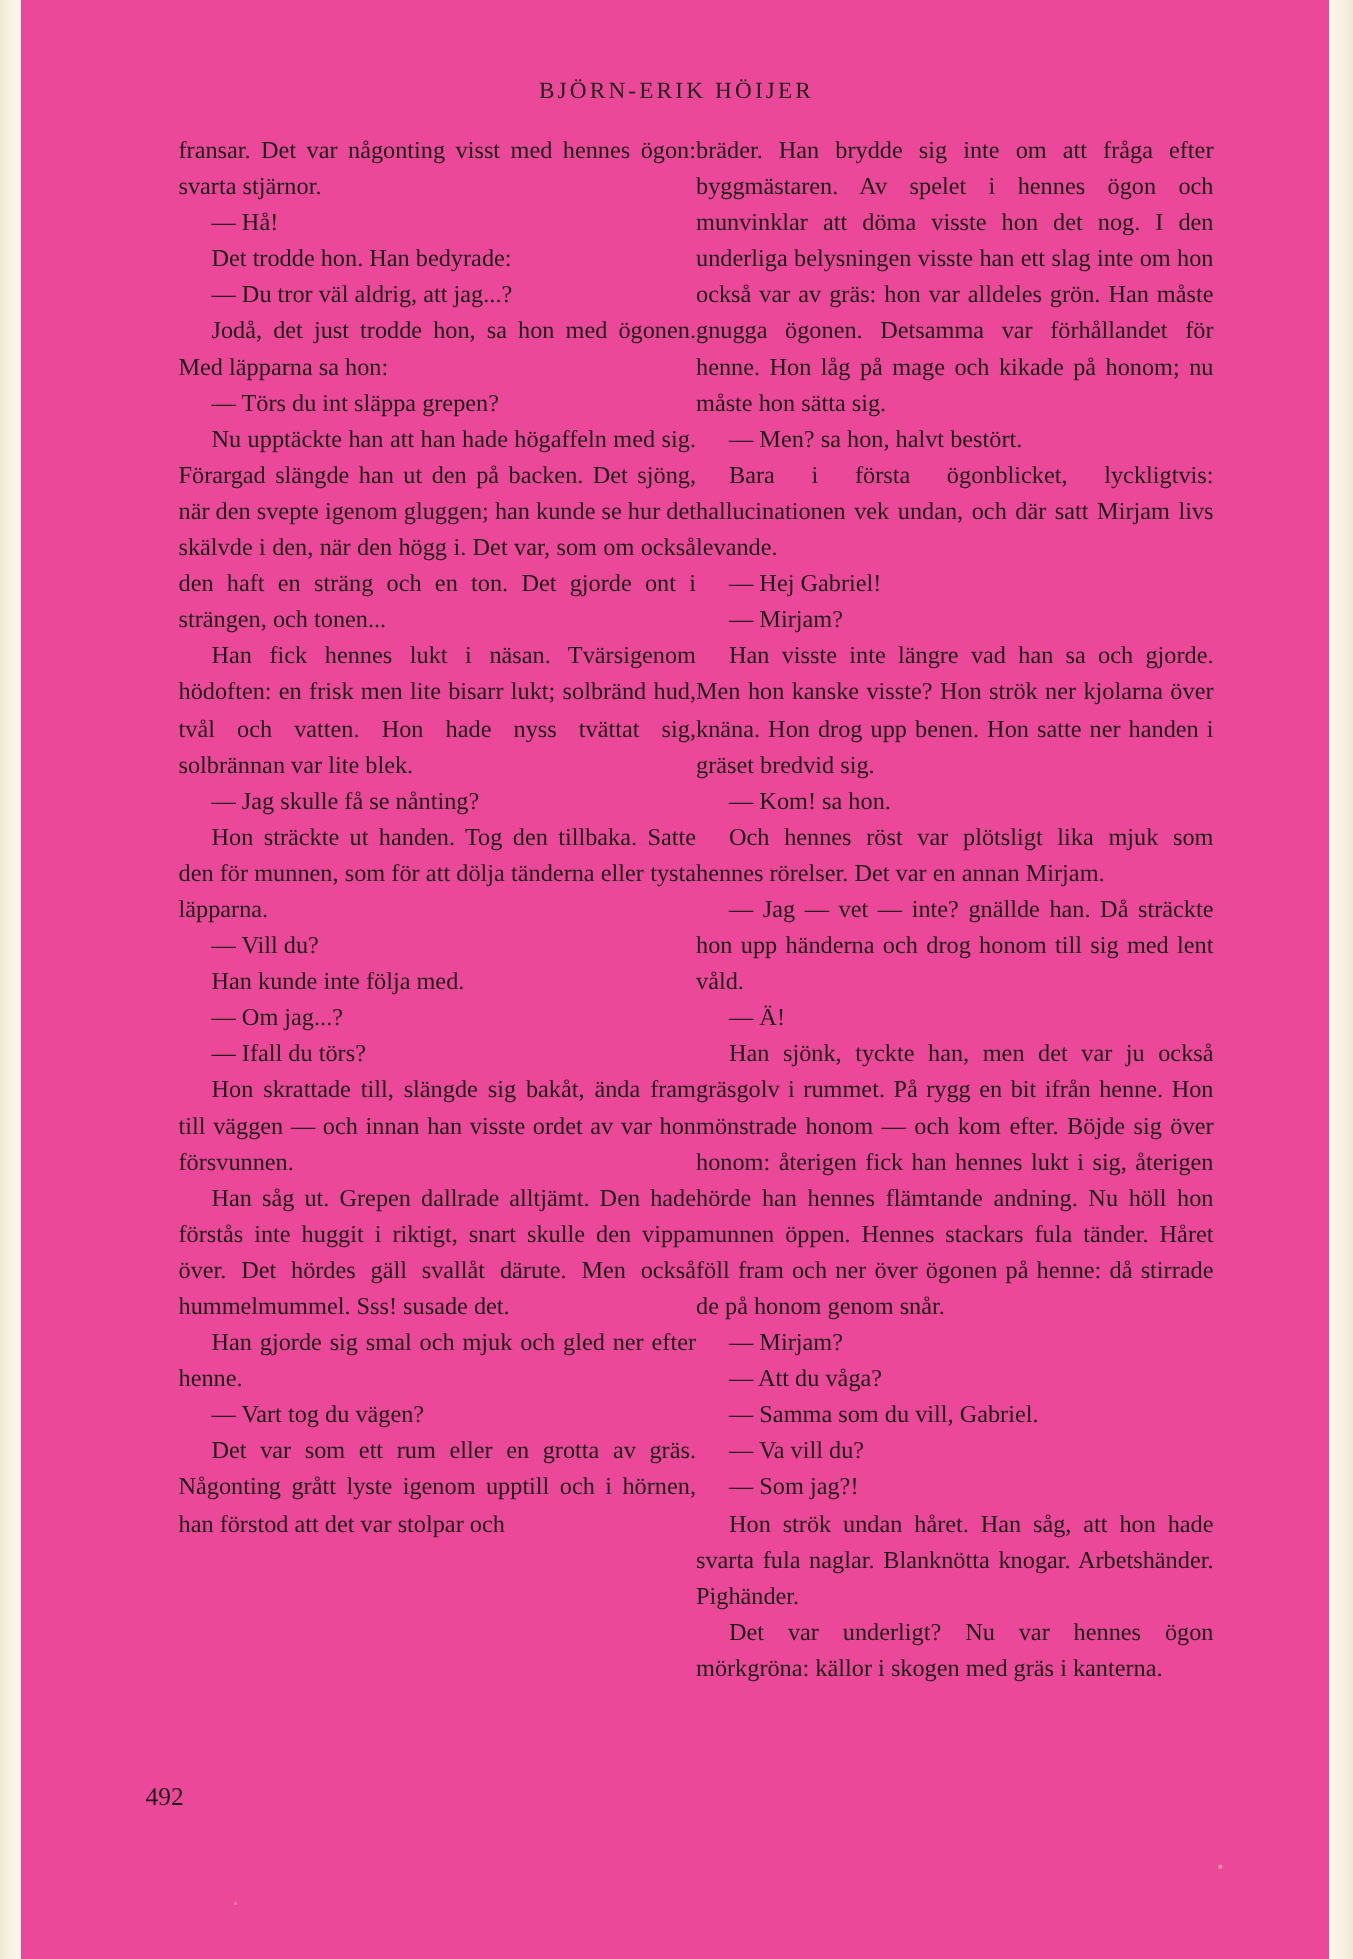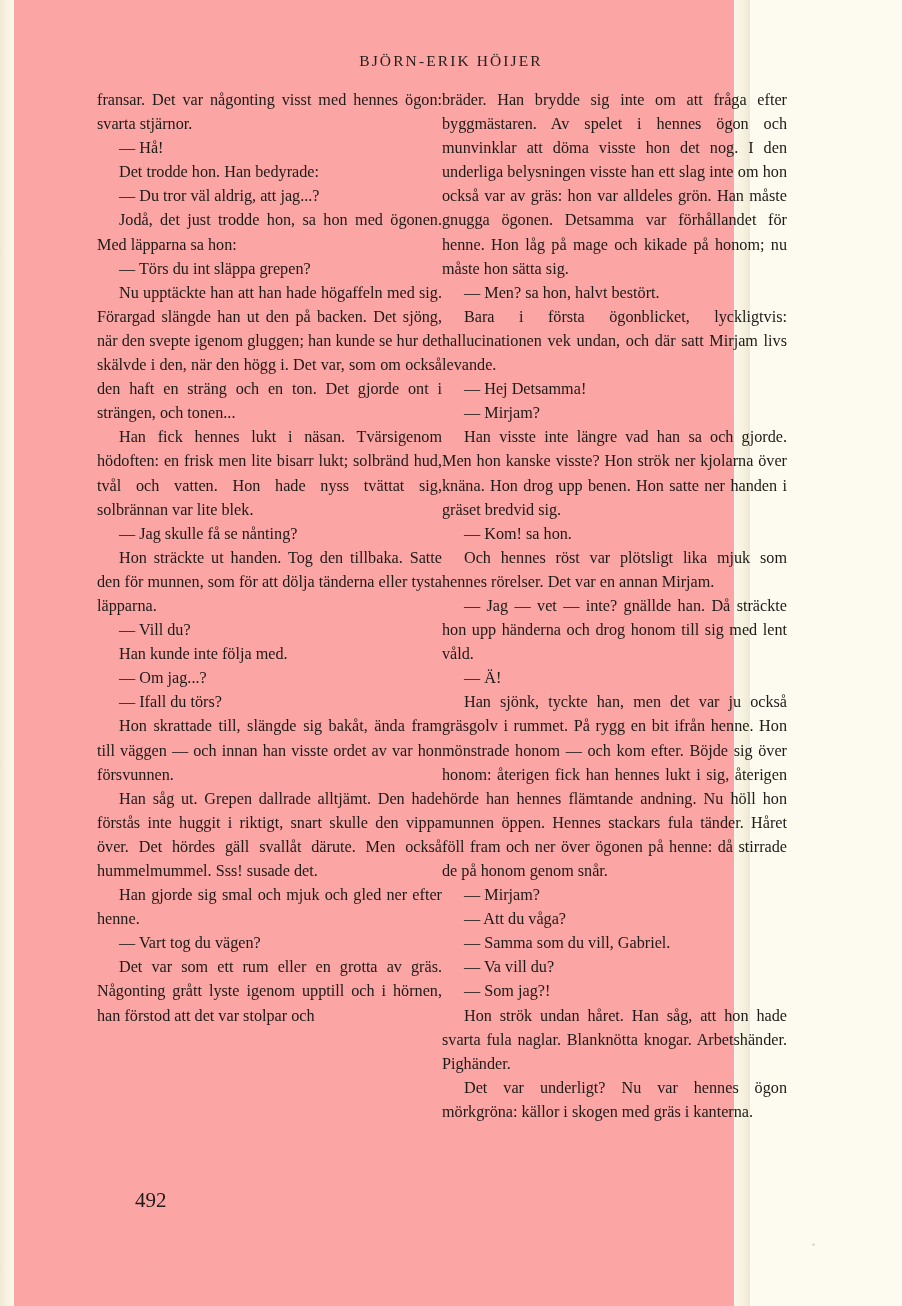--- a/index.html
+++ b/index.html
@@ -9,24 +9,24 @@
   body {
     width: 902px;
     height: 1306px;
     background: #fdfaef;
     font-family: "Liberation Serif", serif;
     color: #1a1a18;
     overflow: hidden;
   }
   .page {
     position: relative;
-    width: 750px;
+    width: 902px;
     height: 1306px;
     box-sizing: border-box;
-    background: #fca5a5;
+    background: #ec4899;
   }
   .page-edge-left {
     position: absolute;
     left: 0;
     top: 0;
     width: 14px;
     height: 1306px;
     background: linear-gradient(to right, #efe8d3 0%, #f7f1e0 40%, #fbf7ea 100%);
   }
   .page-edge-right {
@@ -47,21 +47,21 @@
     letter-spacing: 2.1px;
     font-variant: normal;
     color: #23211d;
   }
   .columns {
     position: absolute;
     top: 88px;
     left: 97px;
     width: 712px;
     display: flex;
-    justify-content: flex-start;
+    justify-content: flex-end;
   }
   .col {
     width: 345px;
   }
   .col p {
     margin: 0;
     font-size: 16.2px;
     line-height: 24.1px;
     text-align: justify;
     text-justify: inter-word;
@@ -74,23 +74,22 @@
   .col p.dialogue {
     text-indent: 22px;
   }
   .col p.noindent {
     text-indent: 0;
   }
   .folio {
     position: absolute;
     left: 97px;
     top: 1188px;
-    font-size: 21px;
+    font-size: 17px;
     color: #1d1b17;
-    margin-left: 38px;
   }
   .speck {
     position: absolute;
     background: #cfc5ab;
     border-radius: 50%;
     opacity: .55;
   }
 </style>
 </head>
 <body>
@@ -123,21 +122,21 @@
       <p class="indent">Han såg ut. Grepen dallrade alltjämt. Den hade förstås inte huggit i riktigt, snart skulle den vippa över. Det hördes gäll svallåt därute. Men också hummelmummel. Sss! susade det.</p>
       <p class="indent">Han gjorde sig smal och mjuk och gled ner efter henne.</p>
       <p class="dialogue">— Vart tog du vägen?</p>
       <p class="indent">Det var som ett rum eller en grotta av gräs. Någonting grått lyste igenom upptill och i hörnen, han förstod att det var stolpar och</p>
     </div>
 
     <div class="col">
       <p class="noindent">bräder. Han brydde sig inte om att fråga efter byggmästaren. Av spelet i hennes ögon och munvinklar att döma visste hon det nog. I den underliga belysningen visste han ett slag inte om hon också var av gräs: hon var alldeles grön. Han måste gnugga ögonen. Detsamma var förhållandet för henne. Hon låg på mage och kikade på honom; nu måste hon sätta sig.</p>
       <p class="dialogue">— Men? sa hon, halvt bestört.</p>
       <p class="indent">Bara i första ögonblicket, lyckligtvis: hallucinationen vek undan, och där satt Mirjam livs levande.</p>
-      <p class="dialogue">— Hej Detsamma!</p>
+      <p class="dialogue">— Hej Gabriel!</p>
       <p class="dialogue">— Mirjam?</p>
       <p class="indent">Han visste inte längre vad han sa och gjorde. Men hon kanske visste? Hon strök ner kjolarna över knäna. Hon drog upp benen. Hon satte ner handen i gräset bredvid sig.</p>
       <p class="dialogue">— Kom! sa hon.</p>
       <p class="indent">Och hennes röst var plötsligt lika mjuk som hennes rörelser. Det var en annan Mirjam.</p>
       <p class="dialogue">— Jag — vet — inte? gnällde han. Då sträckte hon upp händerna och drog honom till sig med lent våld.</p>
       <p class="dialogue">— Ä!</p>
       <p class="indent">Han sjönk, tyckte han, men det var ju också gräsgolv i rummet. På rygg en bit ifrån henne. Hon mönstrade honom — och kom efter. Böjde sig över honom: återigen fick han hennes lukt i sig, återigen hörde han hennes flämtande andning. Nu höll hon munnen öppen. Hennes stackars fula tänder. Håret föll fram och ner över ögonen på henne: då stirrade de på honom genom snår.</p>
       <p class="dialogue">— Mirjam?</p>
       <p class="dialogue">— Att du våga?</p>
       <p class="dialogue">— Samma som du vill, Gabriel.</p>

